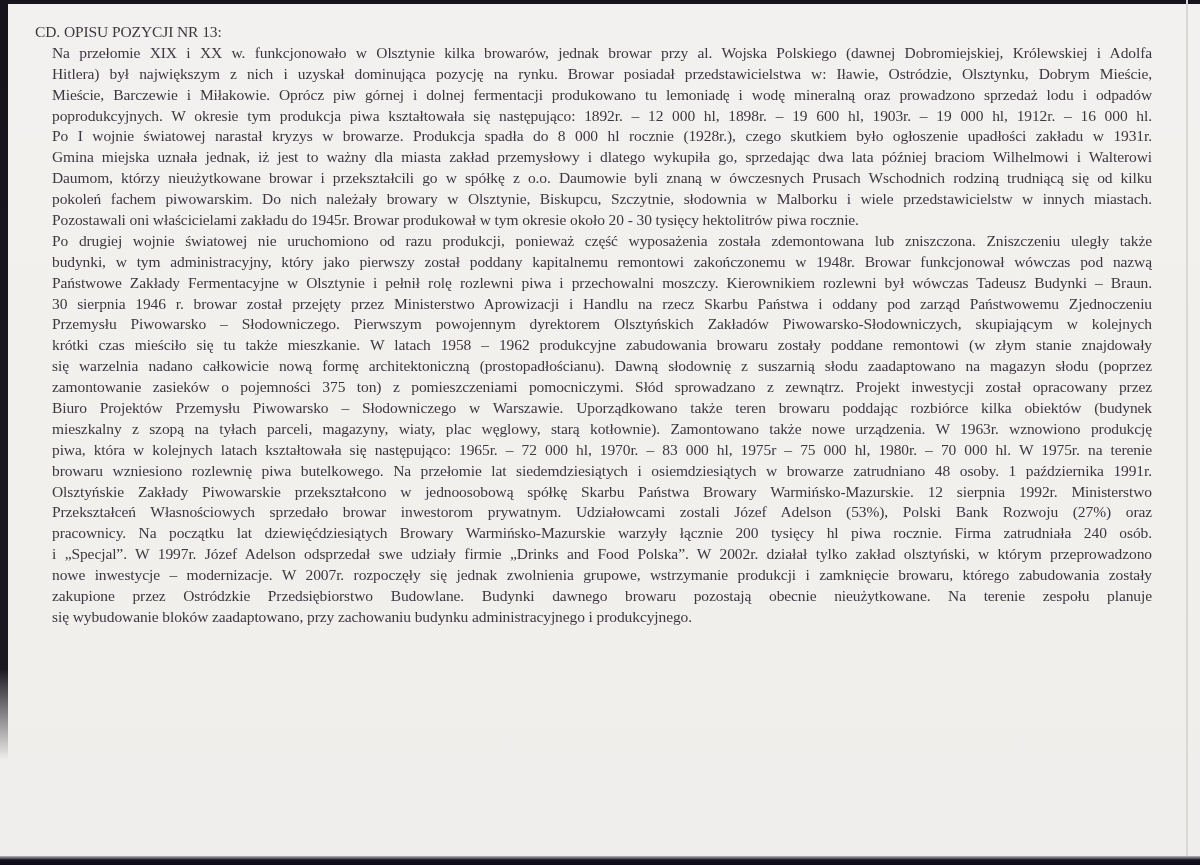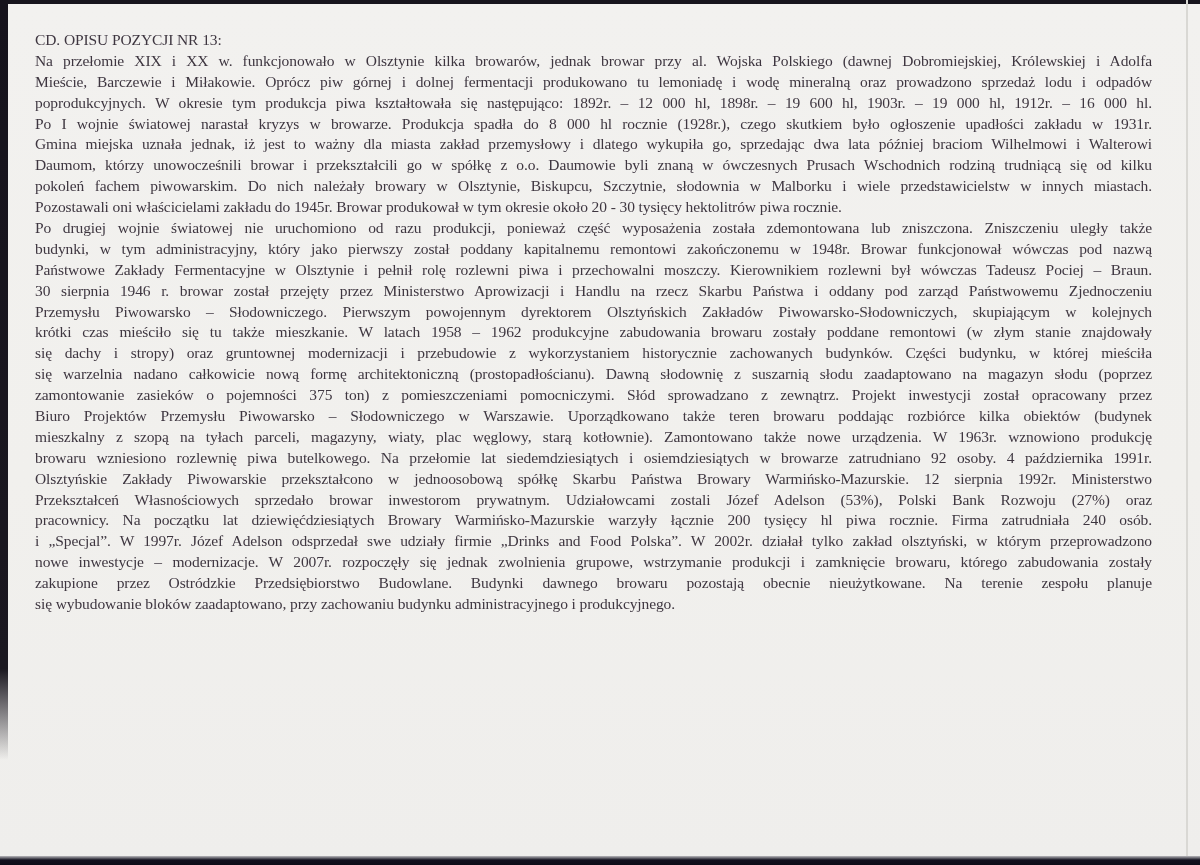--- a/index.html
+++ b/index.html
@@ -41,32 +41,33 @@
   .scan-line-right {
     position: absolute;
     top: 0; left: 1186px;
     width: 2px; height: 865px;
     background: #d9d8d4;
   }
   
   .text-block {
     position: absolute;
     left: 35px;
-    top: 30px;
+    top: 22px;
     width: 1117px;
     color: #3e3640;
     font-size: 15.5px;
     line-height: 20.9px;
     letter-spacing: -0.1px;
   }
   .line {
     height: 20.9px;
     overflow: hidden;
     text-align: justify;
     white-space: normal;
+    margin-left: 17px;
   }
   .line.just::after {
     content: "";
     display: inline-block;
     width: 100%;
     height: 0;
   }
   .doc-title {
     height: 20.9px;
     overflow: hidden;
@@ -75,41 +76,42 @@
 </style>
 </head>
 <body>
 
 <div class="paper">
   <div class="text-block">
     <div class="doc-title">CD. OPISU POZYCJI NR 13:</div>
     <div id="paragraphs">
         <div>
           <div class="line just">Na przełomie XIX i XX w. funkcjonowało w Olsztynie kilka browarów, jednak browar przy al. Wojska Polskiego (dawnej Dobromiejskiej, Królewskiej i Adolfa</div>
+          <div class="line just">Hitlera) był największym z nich i uzyskał dominująca pozycję na rynku. Browar posiadał przedstawicielstwa w: Iławie, Ostródzie, Olsztynku, Dobrym Mieście,</div>
           <div class="line just">Mieście, Barczewie i Miłakowie. Oprócz piw górnej i dolnej fermentacji produkowano tu lemoniadę i wodę mineralną oraz prowadzono sprzedaż lodu i odpadów</div>
           <div class="line just">poprodukcyjnych. W okresie tym produkcja piwa kształtowała się następująco: 1892r. – 12 000 hl, 1898r. – 19 600 hl, 1903r. – 19 000 hl, 1912r. – 16 000 hl.</div>
           <div class="line just">Po I wojnie światowej narastał kryzys w browarze. Produkcja spadła do 8 000 hl rocznie (1928r.), czego skutkiem było ogłoszenie upadłości zakładu w 1931r.</div>
           <div class="line just">Gmina miejska uznała jednak, iż jest to ważny dla miasta zakład przemysłowy i dlatego wykupiła go, sprzedając dwa lata później braciom Wilhelmowi i Walterowi</div>
-          <div class="line just">Daumom, którzy unowocześnili browar i przekształcili go w spółkę z o.o. Daumowie byli znaną w ówczesnych Prusach Wschodnich rodziną trudniącą się od kilku</div>
+          <div class="line just">Daumom, którzy nieużytkowane browar i przekształcili go w spółkę z o.o. Daumowie byli znaną w ówczesnych Prusach Wschodnich rodziną trudniącą się od kilku</div>
           <div class="line just">pokoleń fachem piwowarskim. Do nich należały browary w Olsztynie, Biskupcu, Szczytnie, słodownia w Malborku i wiele przedstawicielstw w innych miastach.</div>
           <div class="line">Pozostawali oni właścicielami zakładu do 1945r. Browar produkował w tym okresie około 20 - 30 tysięcy hektolitrów piwa rocznie.</div>
         </div>
         <div>
           <div class="line just">Po drugiej wojnie światowej nie uruchomiono od razu produkcji, ponieważ część wyposażenia została zdemontowana lub zniszczona. Zniszczeniu uległy także</div>
           <div class="line just">budynki, w tym administracyjny, który jako pierwszy został poddany kapitalnemu remontowi zakończonemu w 1948r. Browar funkcjonował wówczas pod nazwą</div>
-          <div class="line just">Państwowe Zakłady Fermentacyjne w Olsztynie i pełnił rolę rozlewni piwa i przechowalni moszczy. Kierownikiem rozlewni był wówczas Tadeusz Pociej – Braun.</div>
+          <div class="line just">Państwowe Zakłady Fermentacyjne w Olsztynie i pełnił rolę rozlewni piwa i przechowalni moszczy. Kierownikiem rozlewni był wówczas Tadeusz Budynki – Braun.</div>
           <div class="line just">30 sierpnia 1946 r. browar został przejęty przez Ministerstwo Aprowizacji i Handlu na rzecz Skarbu Państwa i oddany pod zarząd Państwowemu Zjednoczeniu</div>
           <div class="line just">Przemysłu Piwowarsko – Słodowniczego. Pierwszym powojennym dyrektorem Olsztyńskich Zakładów Piwowarsko-Słodowniczych, skupiającym w kolejnych</div>
           <div class="line just">krótki czas mieściło się tu także mieszkanie. W latach 1958 – 1962 produkcyjne zabudowania browaru zostały poddane remontowi (w złym stanie znajdowały</div>
-          <div class="line just">się dachy i stropy) oraz gruntownej modernizacji i przebudowie z wykorzystaniem historycznie zachowanych budynków. Części budynku, w której mieściła</div>
           <div class="line just">się warzelnia nadano całkowicie nową formę architektoniczną (prostopadłościanu). Dawną słodownię z suszarnią słodu zaadaptowano na magazyn słodu (poprzez</div>
           <div class="line just">zamontowanie zasieków o pojemności 375 ton) z pomieszczeniami pomocniczymi. Słód sprowadzano z zewnątrz. Projekt inwestycji został opracowany przez</div>
           <div class="line just">Biuro Projektów Przemysłu Piwowarsko – Słodowniczego w Warszawie. Uporządkowano także teren browaru poddając rozbiórce kilka obiektów (budynek</div>
           <div class="line just">mieszkalny z szopą na tyłach parceli, magazyny, wiaty, plac węglowy, starą kotłownie). Zamontowano także nowe urządzenia. W 1963r. wznowiono produkcję</div>
-          <div class="line just">browaru wzniesiono rozlewnię piwa butelkowego. Na przełomie lat siedemdziesiątych i osiemdziesiątych w browarze zatrudniano 92 osoby. 4 października 1991r.</div>
+          <div class="line just">piwa, która w kolejnych latach kształtowała się następująco: 1965r. – 72 000 hl, 1970r. – 83 000 hl, 1975r – 75 000 hl, 1980r. – 70 000 hl. W 1975r. na terenie</div>
+          <div class="line just">browaru wzniesiono rozlewnię piwa butelkowego. Na przełomie lat siedemdziesiątych i osiemdziesiątych w browarze zatrudniano 48 osoby. 1 października 1991r.</div>
           <div class="line just">Olsztyńskie Zakłady Piwowarskie przekształcono w jednoosobową spółkę Skarbu Państwa Browary Warmińsko-Mazurskie. 12 sierpnia 1992r. Ministerstwo</div>
           <div class="line just">Przekształceń Własnościowych sprzedało browar inwestorom prywatnym. Udziałowcami zostali Józef Adelson (53%), Polski Bank Rozwoju (27%) oraz</div>
           <div class="line just">pracownicy. Na początku lat dziewięćdziesiątych Browary Warmińsko-Mazurskie warzyły łącznie 200 tysięcy hl piwa rocznie. Firma zatrudniała 240 osób.</div>
           <div class="line just">i „Specjal”. W 1997r. Józef Adelson odsprzedał swe udziały firmie „Drinks and Food Polska”. W 2002r. działał tylko zakład olsztyński, w którym przeprowadzono</div>
           <div class="line just">nowe inwestycje – modernizacje. W 2007r. rozpoczęły się jednak zwolnienia grupowe, wstrzymanie produkcji i zamknięcie browaru, którego zabudowania zostały</div>
           <div class="line just">zakupione przez Ostródzkie Przedsiębiorstwo Budowlane. Budynki dawnego browaru pozostają obecnie nieużytkowane. Na terenie zespołu planuje</div>
           <div class="line">się wybudowanie bloków zaadaptowano, przy zachowaniu budynku administracyjnego i produkcyjnego.</div>
         </div>
       </div>
   </div>

